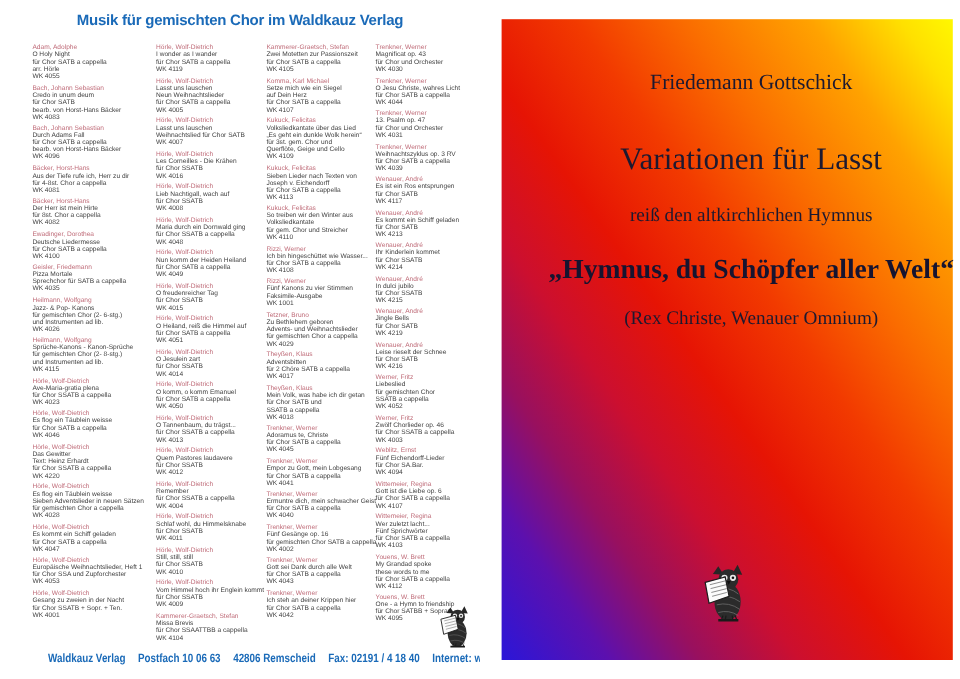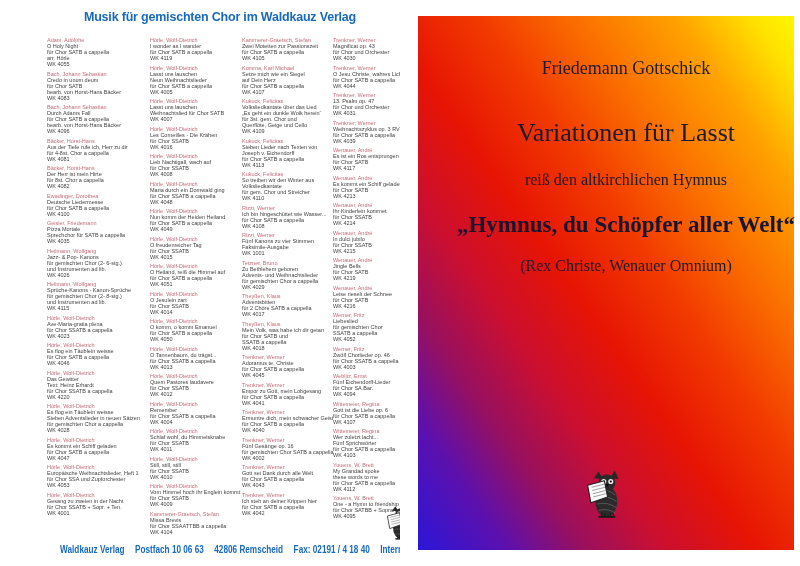--- a/index.html
+++ b/index.html
@@ -1,19 +1,19 @@
 <!DOCTYPE html>
 <html><head>
 <meta charset="utf-8">
 <style>
   html,body{margin:0;padding:0;background:#ffffff;}
   body{width:800px;height:566px;overflow:hidden;font-family:"Liberation Sans",sans-serif;}
   .sheet{position:relative;width:800px;height:566px;background:#fff;}
   .page{position:absolute;top:0;height:566px;width:400px;background:#fff;}
-  .page.left{left:0;margin-left:20px;}
+  .page.left{left:0;}
   .page.right{left:400px;}
 
   
   .header{position:absolute;top:10px;left:0;width:400px;text-align:center;
           font-weight:bold;font-size:12.5px;color:#1a6ab8;letter-spacing:-0.2px;}
   .col{position:absolute;top:37px;width:100px;}
   .col1{left:27px;} .col2{left:130px;} .col3{left:222px;} .col4{left:313px;width:88px;}
   .entry{margin-bottom:3.5px;}
   .entry div{font-size:5.5px;line-height:6px;white-space:nowrap;color:#3f3f3f;}
   .entry .composer{color:#bf6b78;}

